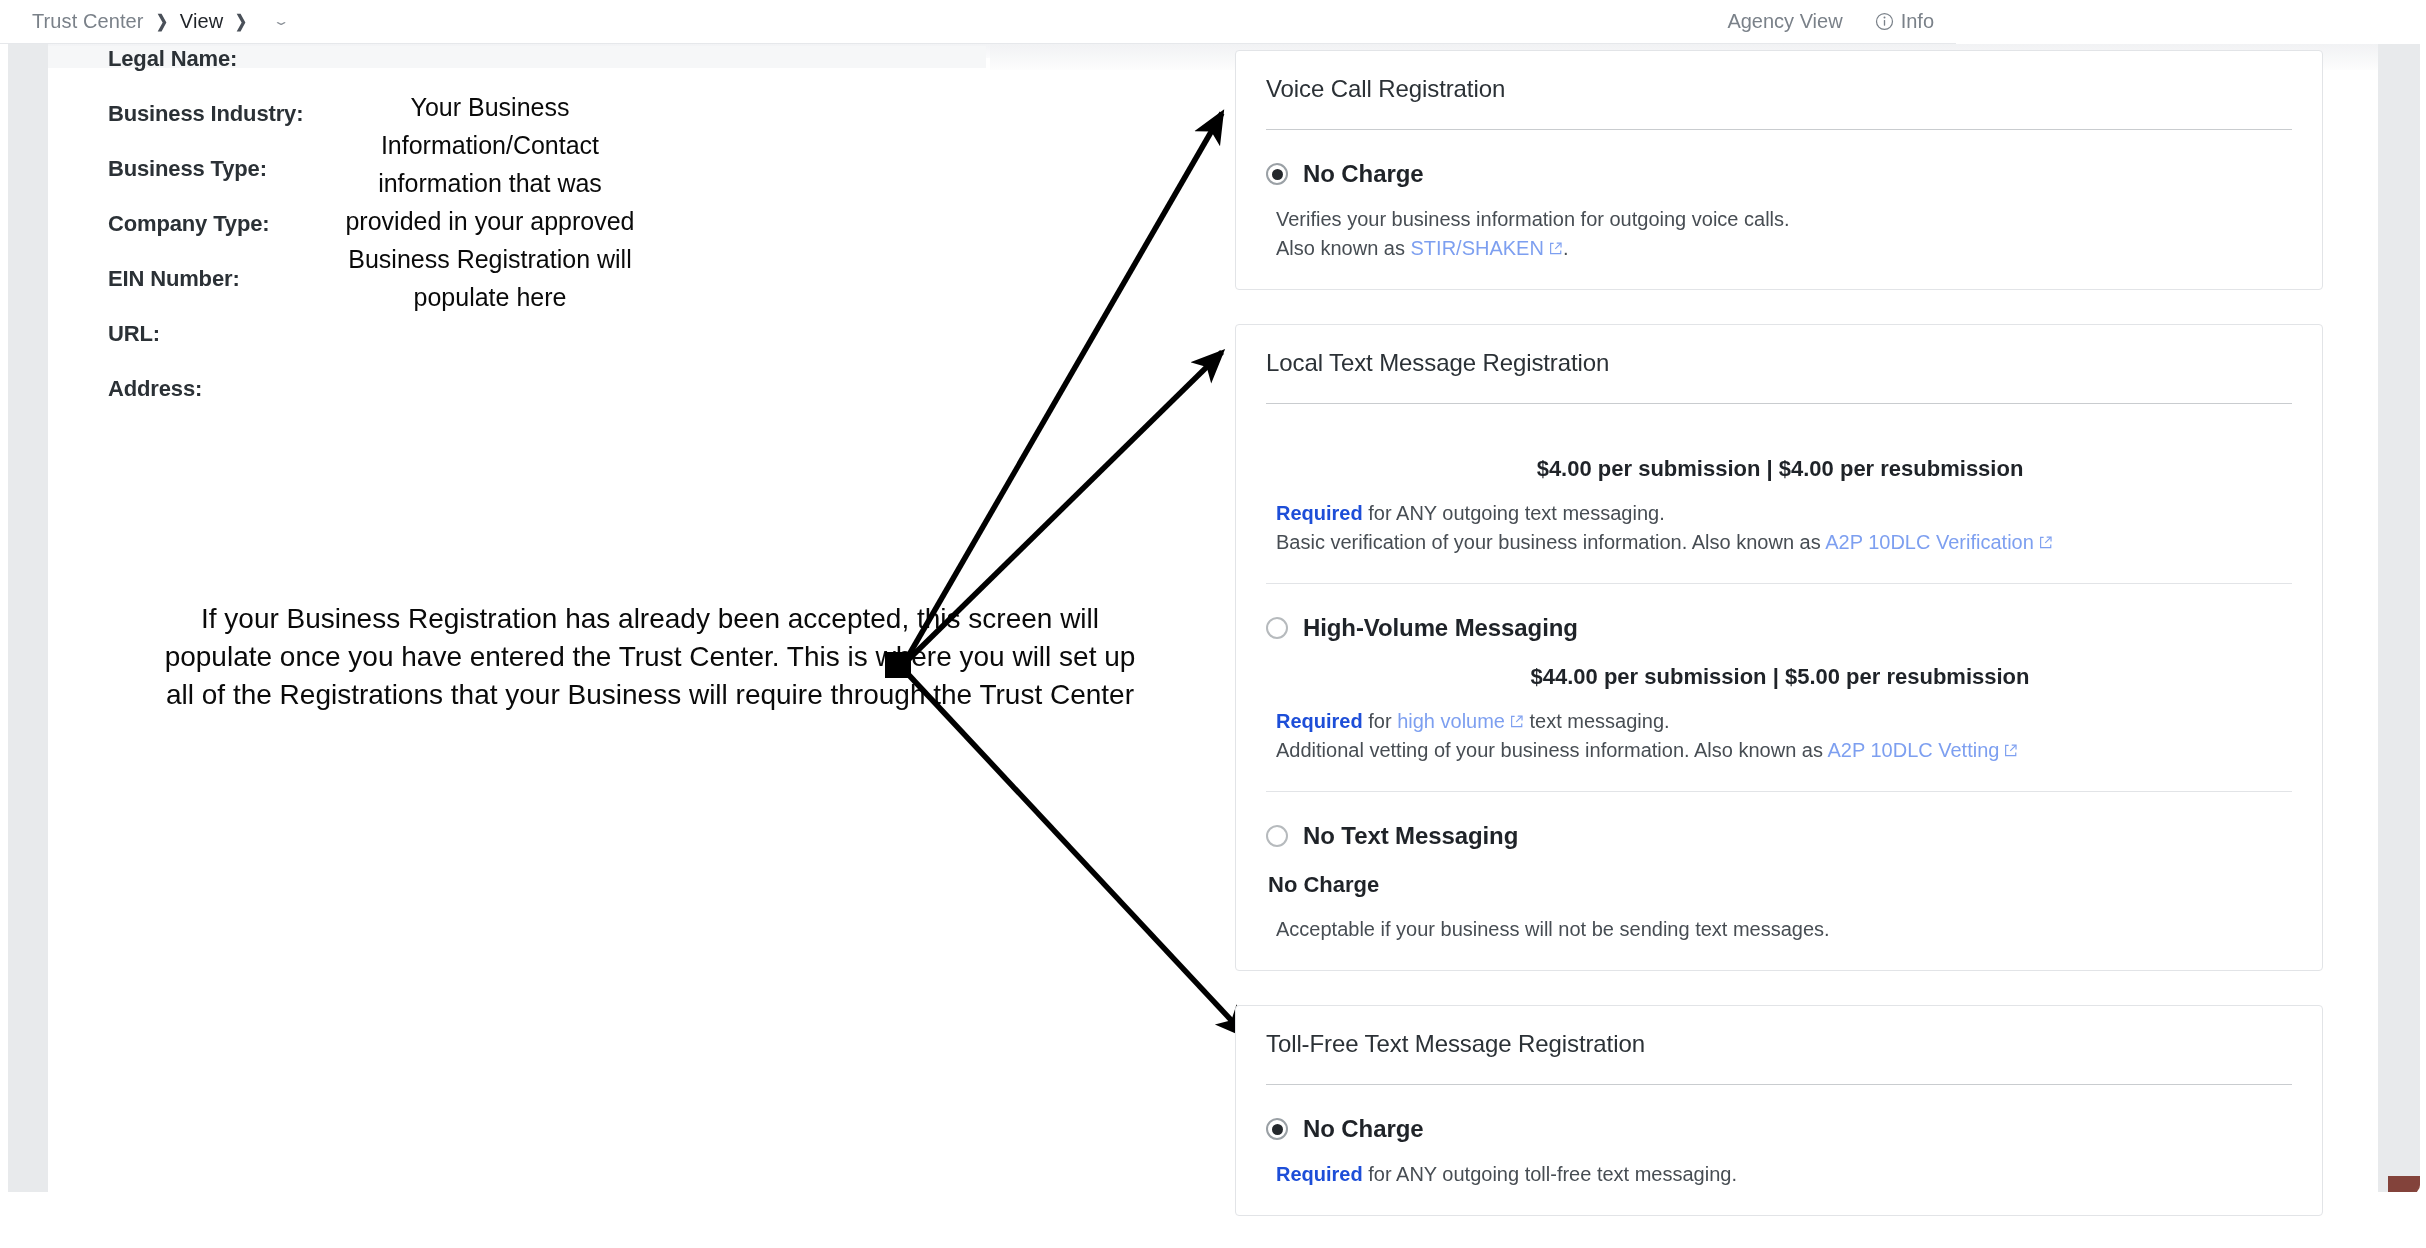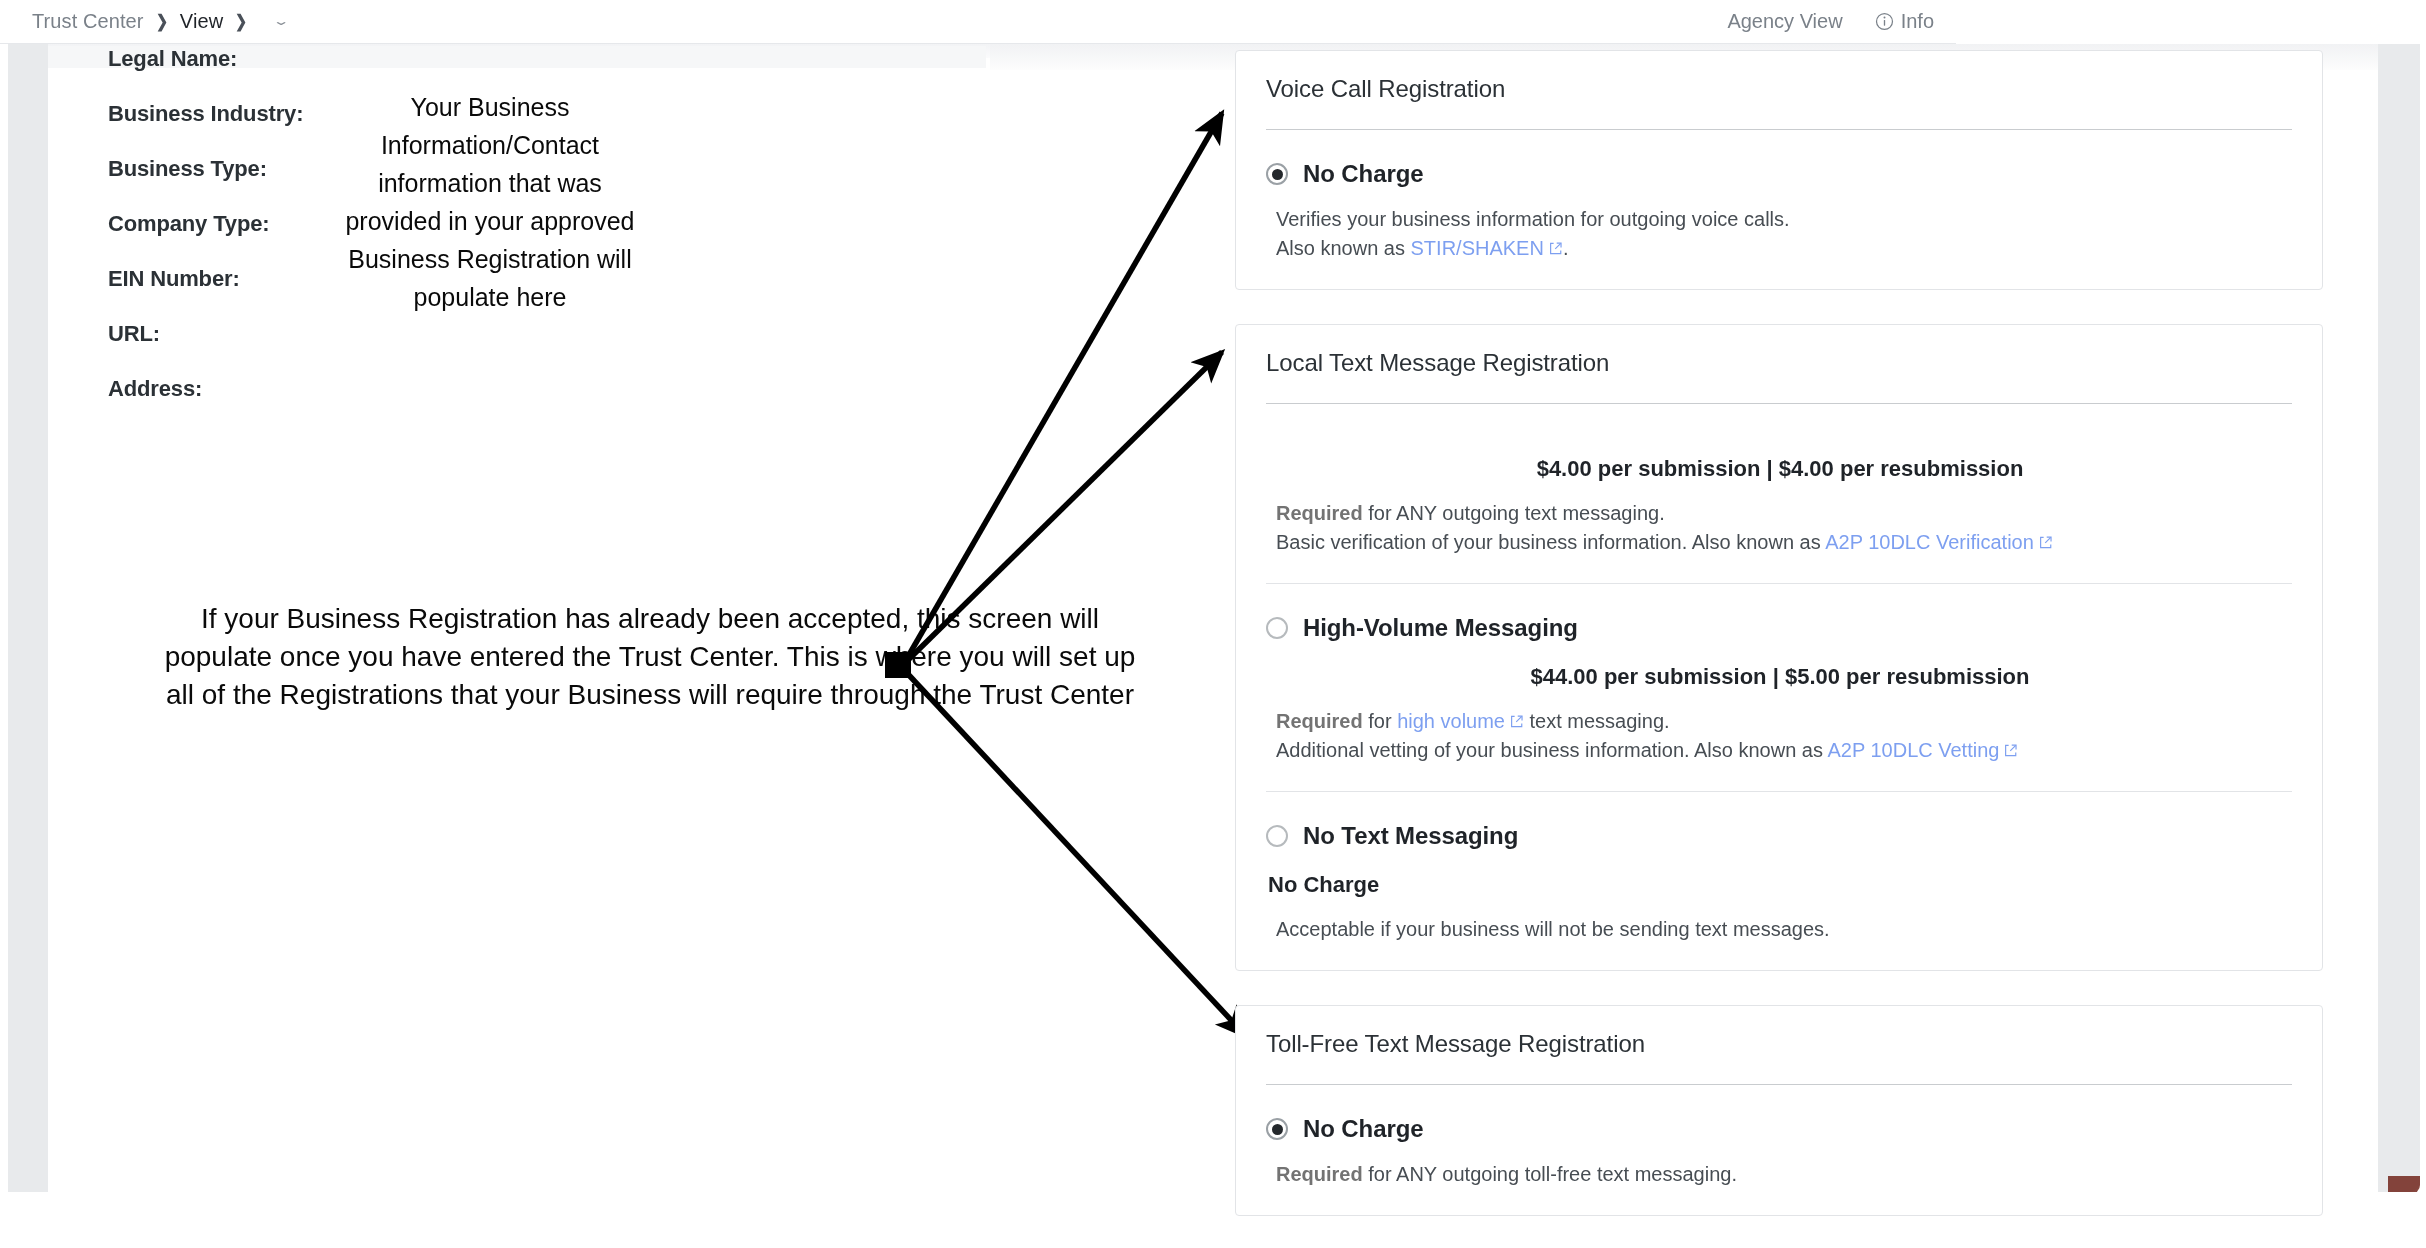--- a/index.html
+++ b/index.html
@@ -115,21 +115,21 @@
     display: flex; align-items: center; justify-content: center;
   }
   .radio.on { border-color: #9aa0a5; }
   .radio.on::after {
     content: ""; width: 11px; height: 11px; border-radius: 50%; background: #24282c;
   }
   .opt-label { font-size: 24px; font-weight: bold; color: #1f2328; letter-spacing: -.1px; }
   .price { font-size: 22px; font-weight: bold; color: #1f2328; margin: 22px 0 0 2px; text-align: center; }
   .nocharge-strong { font-size: 22px; font-weight: bold; color: #1f2328; margin: 22px 0 0 2px; }
   .desc { font-size: 20px; color: #474d53; line-height: 29px; margin-top: 17px; margin-left: 10px; }
-  .desc b { color: #737373; }
+  .desc b { color: #1d4ed8; }
   .lnk { color: #7d9ff0; text-decoration: none; }
   .ext { display: inline-block; width: 15px; height: 15px; margin-left: 4px; vertical-align: -1px; }
   .ext svg { display: block; }
   .opt-rule { height: 1px; background: #e2e4e7; }
   .clip-card { overflow: hidden; }
 </style>
 </head>
 <body>
 
 <div id="root">

